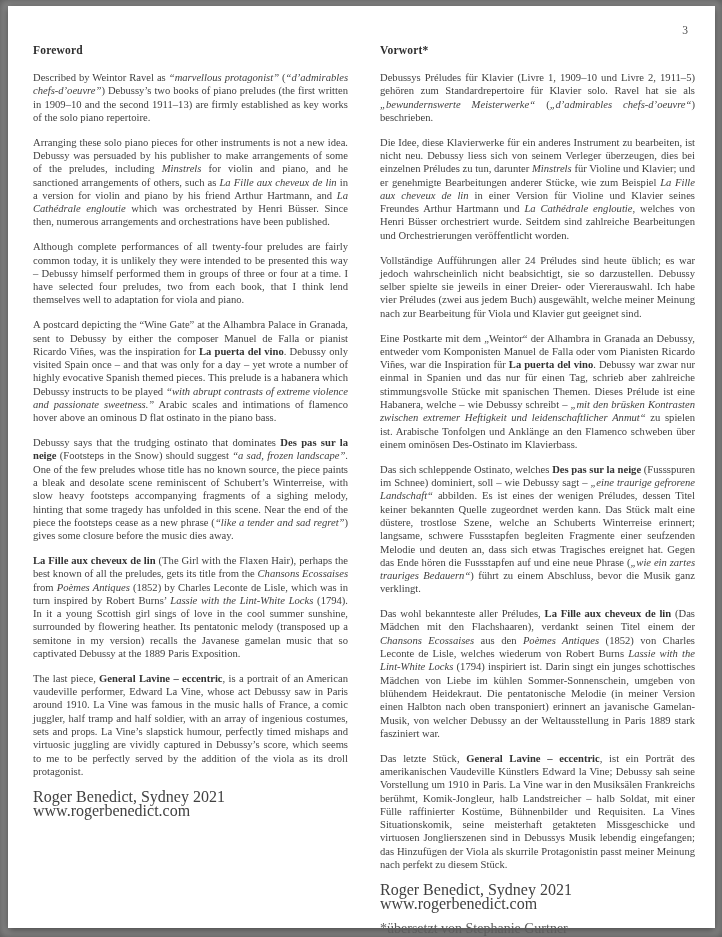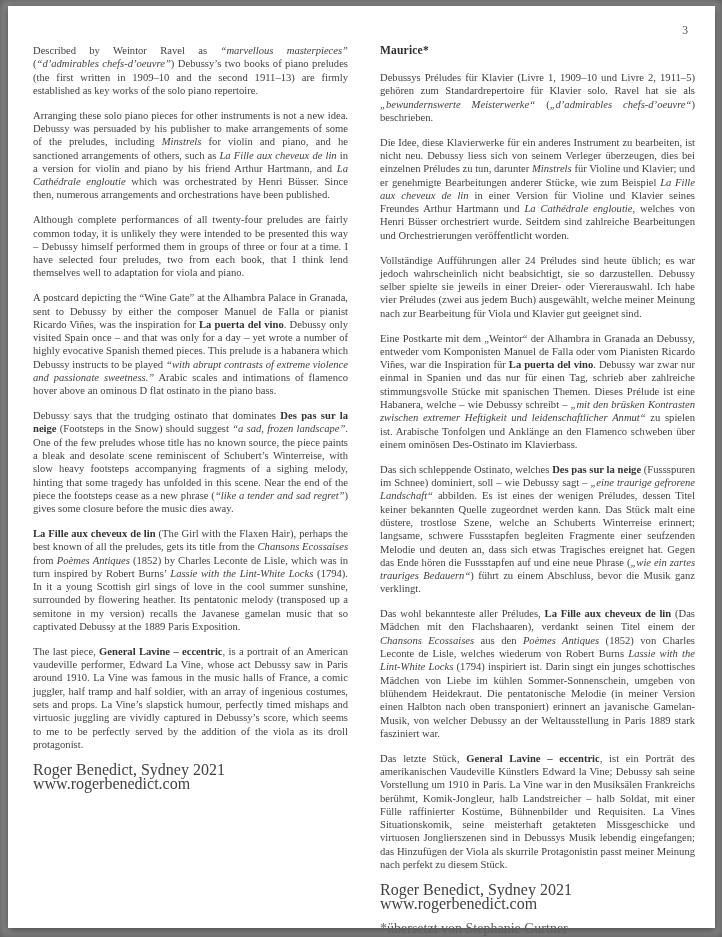--- a/index.html
+++ b/index.html
@@ -68,37 +68,38 @@
 <body>
 
 <div class="frame">
   <div class="page">
 
     <div class="page-number">3</div>
 
     <div class="columns">
 
       <div class="col" lang="en">
+        <div class="heading">Foreword</div>
         <div class="paras">
-            <p class="para"><span>Described by Weintor Ravel as </span><span class="i">“marvellous masterpieces”</span><span> (</span><span class="i">“d’admirables chefs-d’oeuvre”</span><span>) Debussy’s two books of piano preludes (the first written in 1909–10 and the second 1911–13) are firmly established as key works of the solo piano repertoire.</span></p>
+            <p class="para"><span>Described by Weintor Ravel as </span><span class="i">“marvellous protagonist”</span><span> (</span><span class="i">“d’admirables chefs-d’oeuvre”</span><span>) Debussy’s two books of piano preludes (the first written in 1909–10 and the second 1911–13) are firmly established as key works of the solo piano repertoire.</span></p>
             <p class="para"><span>Arranging these solo piano pieces for other instruments is not a new idea. Debussy was persuaded by his publisher to make arrangements of some of the preludes, including </span><span class="i">Minstrels</span><span> for violin and piano, and he sanctioned arrangements of others, such as </span><span class="i">La Fille aux cheveux de lin</span><span> in a version for violin and piano by his friend Arthur Hartmann, and </span><span class="i">La Cathédrale engloutie</span><span> which was orchestrated by Henri Büsser. Since then, numerous arrangements and orchestrations have been published.</span></p>
             <p class="para"><span>Although complete performances of all twenty-four preludes are fairly common today, it is unlikely they were intended to be presented this way – Debussy himself performed them in groups of three or four at a time. I have selected four preludes, two from each book, that I think lend themselves well to adaptation for viola and piano.</span></p>
             <p class="para"><span>A postcard depicting the “Wine Gate” at the Alhambra Palace in Granada, sent to Debussy by either the composer Manuel de Falla or pianist Ricardo Viñes, was the inspiration for </span><span class="b">La puerta del vino</span><span>. Debussy only visited Spain once – and that was only for a day – yet wrote a number of highly evocative Spanish themed pieces. This prelude is a habanera which Debussy instructs to be played </span><span class="i">“with abrupt contrasts of extreme violence and passionate sweetness.”</span><span> Arabic scales and intimations of flamenco hover above an ominous D flat ostinato in the piano bass.</span></p>
             <p class="para"><span>Debussy says that the trudging ostinato that dominates </span><span class="b">Des pas sur la neige</span><span> (Footsteps in the Snow) should suggest </span><span class="i">“a sad, frozen landscape”</span><span>. One of the few preludes whose title has no known source, the piece paints a bleak and desolate scene reminiscent of Schubert’s Winterreise, with slow heavy footsteps accompanying fragments of a sighing melody, hinting that some tragedy has unfolded in this scene. Near the end of the piece the footsteps cease as a new phrase (</span><span class="i">“like a tender and sad regret”</span><span>) gives some closure before the music dies away.</span></p>
             <p class="para"><span class="b">La Fille aux cheveux de lin</span><span> (The Girl with the Flaxen Hair), perhaps the best known of all the preludes, gets its title from the </span><span class="i">Chansons Ecossaises</span><span> from </span><span class="i">Poèmes Antiques</span><span> (1852) by Charles Leconte de Lisle, which was in turn inspired by Robert Burns’ </span><span class="i">Lassie with the Lint-White Locks</span><span> (1794). In it a young Scottish girl sings of love in the cool summer sunshine, surrounded by flowering heather. Its pentatonic melody (transposed up a semitone in my version) recalls the Javanese gamelan music that so captivated Debussy at the 1889 Paris Exposition.</span></p>
             <p class="para"><span>The last piece, </span><span class="b">General Lavine – eccentric</span><span>, is a portrait of an American vaudeville performer, Edward La Vine, whose act Debussy saw in Paris around 1910. La Vine was famous in the music halls of France, a comic juggler, half tramp and half soldier, with an array of ingenious costumes, sets and props. La Vine’s slapstick humour, perfectly timed mishaps and virtuosic juggling are vividly captured in Debussy’s score, which seems to me to be perfectly served by the addition of the viola as its droll protagonist.</span></p>
           </div>
         <div class="signoff">
           <div>Roger Benedict, Sydney 2021</div>
           <div>www.rogerbenedict.com</div>
         </div>
       </div>
 
       <div class="col" lang="de">
-        <div class="heading">Maurice*</div>
+        <div class="heading">Vorwort*</div>
         <div class="paras">
             <p class="para"><span>Debussys Préludes für Klavier (Livre 1, 1909–10 und Livre 2, 1911–5) gehören zum Standardrepertoire für Klavier solo. Ravel hat sie als </span><span class="i">„bewundernswerte Meisterwerke“</span><span> (</span><span class="i">„d’admirables chefs-d’oeuvre“</span><span>) beschrieben.</span></p>
             <p class="para"><span>Die Idee, diese Klavierwerke für ein anderes Instrument zu bearbeiten, ist nicht neu. Debussy liess sich von seinem Verleger überzeugen, dies bei einzelnen Préludes zu tun, darunter </span><span class="i">Minstrels</span><span> für Violine und Klavier; und er genehmigte Bearbeitungen anderer Stücke, wie zum Beispiel </span><span class="i">La Fille aux cheveux de lin</span><span> in einer Version für Violine und Klavier seines Freundes Arthur Hartmann und </span><span class="i">La Cathédrale engloutie</span><span>, welches von Henri Büsser orchestriert wurde. Seitdem sind zahlreiche Bearbeitungen und Orchestrierungen veröffentlicht worden.</span></p>
             <p class="para"><span>Vollständige Aufführungen aller 24 Préludes sind heute üblich; es war jedoch wahrscheinlich nicht beabsichtigt, sie so darzustellen. Debussy selber spielte sie jeweils in einer Dreier- oder Viererauswahl. Ich habe vier Préludes (zwei aus jedem Buch) ausgewählt, welche meiner Meinung nach zur Bearbeitung für Viola und Klavier gut geeignet sind.</span></p>
             <p class="para"><span>Eine Postkarte mit dem „Weintor“ der Alhambra in Granada an Debussy, entweder vom Komponisten Manuel de Falla oder vom Pianisten Ricardo Viñes, war die Inspiration für </span><span class="b">La puerta del vino</span><span>. Debussy war zwar nur einmal in Spanien und das nur für einen Tag, schrieb aber zahlreiche stimmungsvolle Stücke mit spanischen Themen. Dieses Prélude ist eine Habanera, welche – wie Debussy schreibt – </span><span class="i">„mit den brüsken Kontrasten zwischen extremer Heftigkeit und leidenschaftlicher Anmut“</span><span> zu spielen ist. Arabische Tonfolgen und Anklänge an den Flamenco schweben über einem ominösen Des-Ostinato im Klavierbass.</span></p>
             <p class="para"><span>Das sich schleppende Ostinato, welches </span><span class="b">Des pas sur la neige</span><span> (Fussspuren im Schnee) dominiert, soll – wie Debussy sagt – </span><span class="i">„eine traurige gefrorene Landschaft“</span><span> abbilden. Es ist eines der wenigen Préludes, dessen Titel keiner bekannten Quelle zugeordnet werden kann. Das Stück malt eine düstere, trostlose Szene, welche an Schuberts Winterreise erinnert; langsame, schwere Fussstapfen begleiten Fragmente einer seufzenden Melodie und deuten an, dass sich etwas Tragisches ereignet hat. Gegen das Ende hören die Fussstapfen auf und eine neue Phrase (</span><span class="i">„wie ein zartes trauriges Bedauern“</span><span>) führt zu einem Abschluss, bevor die Musik ganz verklingt.</span></p>
             <p class="para"><span>Das wohl bekannteste aller Préludes, </span><span class="b">La Fille aux cheveux de lin</span><span> (Das Mädchen mit den Flachshaaren), verdankt seinen Titel einem der </span><span class="i">Chansons Ecossaises</span><span> aus den </span><span class="i">Poèmes Antiques</span><span> (1852) von Charles Leconte de Lisle, welches wiederum von Robert Burns </span><span class="i">Lassie with the Lint-White Locks</span><span> (1794) inspiriert ist. Darin singt ein junges schottisches Mädchen von Liebe im kühlen Sommer-Sonnenschein, umgeben von blühendem Heidekraut. Die pentatonische Melodie (in meiner Version einen Halbton nach oben transponiert) erinnert an javanische Gamelan-Musik, von welcher Debussy an der Weltausstellung in Paris 1889 stark fasziniert war.</span></p>
             <p class="para"><span>Das letzte Stück, </span><span class="b">General Lavine – eccentric</span><span>, ist ein Porträt des amerikanischen Vaudeville Künstlers Edward la Vine; Debussy sah seine Vorstellung um 1910 in Paris. La Vine war in den Musiksälen Frankreichs berühmt, Komik-Jongleur, halb Landstreicher – halb Soldat, mit einer Fülle raffinierter Kostüme, Bühnenbilder und Requisiten. La Vines Situationskomik, seine meisterhaft getakteten Missgeschicke und virtuosen Jonglierszenen sind in Debussys Musik lebendig eingefangen; das Hinzufügen der Viola als skurrile Protagonistin passt meiner Meinung nach perfekt zu diesem Stück.</span></p>
           </div>
         <div class="signoff">

